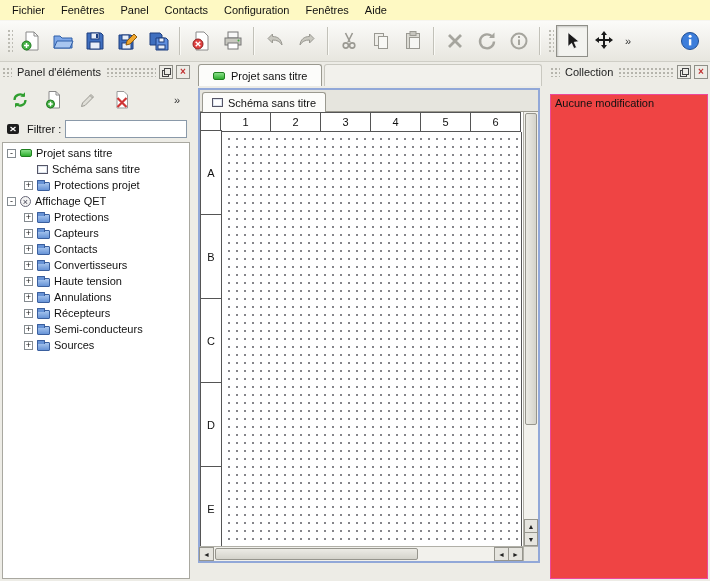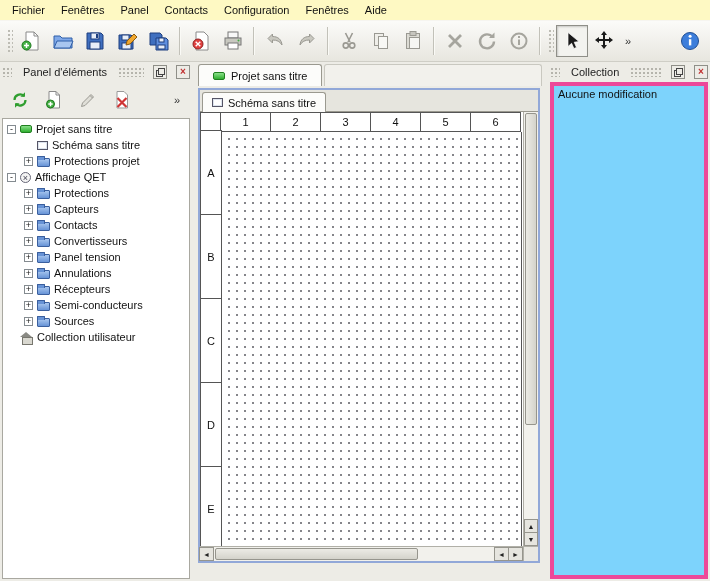--- a/index.html
+++ b/index.html
@@ -23,21 +23,21 @@
   .icon{display:flex;align-items:center;justify-content:center;}
 
   
   .main{flex:1;display:flex;min-height:0;}
   .left-dock{width:192px;display:flex;flex-direction:column;min-height:0;}
   .splitter{width:4px;}
   .center{flex:1;display:flex;flex-direction:column;min-width:0;}
   .right-dock{width:162px;display:flex;flex-direction:column;min-height:0;}
 
   
-  .dock-header{height:16px;margin:2px 2px 2px;display:flex;align-items:center;gap:9px;}
+  .dock-header{height:16px;margin:2px 2px 2px;display:flex;align-items:center;gap:3px;}
   .grip{height:10px;background-image:radial-gradient(#b5b4ac .9px,transparent 1.1px);background-size:4px 4px;}
   .grip.g1{width:10px;}
   .grip.gflex{flex:1;}
   .dock-title{padding:0 2px;color:#222;white-space:nowrap;}
   .dock-btn{width:14px;height:14px;border:1px solid #8f8f88;background:#edece6;display:flex;align-items:center;justify-content:center;padding:0;font-size:9px;line-height:1;color:#333;}
   .dock-btn.close{color:#c03030;font-weight:bold;font-size:10px;}
 
   
   .panel-toolbar{height:36px;display:flex;align-items:center;gap:6px;padding:2px 6px;}
   .pbtn{width:28px;height:28px;display:flex;align-items:center;justify-content:center;border:1px solid transparent;background:transparent;padding:0;}
@@ -87,21 +87,21 @@
   .vthumb{margin:1px;height:72%;background:linear-gradient(90deg,#ecebe5,#d4d3cb);border:1px solid #96958d;border-radius:2px;}
   .vspacer{flex:1;}
   .sbtn{flex:none;width:100%;height:14px;border:1px solid #96958d;background:#e6e5df;display:flex;align-items:center;justify-content:center;font-size:7px;color:#222;padding:0;margin-top:-1px;}
   .hscroll{grid-column:1;grid-row:2;border-top:1px solid #b1b0a8;background:#f2f1ec;display:flex;}
   .hbtn{flex:none;width:15px;height:100%;border:1px solid #96958d;background:#e6e5df;display:flex;align-items:center;justify-content:center;font-size:7px;color:#222;padding:0;margin-left:-1px;}
   .hthumb{width:63%;margin:1px;background:linear-gradient(#ecebe5,#d4d3cb);border:1px solid #96958d;border-radius:2px;}
   .hspacer{flex:1;}
   .sb-corner{grid-column:2;grid-row:2;background:#e9e8e2;border-left:1px solid #b1b0a8;border-top:1px solid #b1b0a8;}
 
   
-  .undo-view{flex:1;margin:0 2px 2px;background:#7dd3fc;border:4px solid #ec4899;padding:2px 4px;overflow:hidden;}
+  .undo-view{flex:1;margin:12px 2px 2px;background:#ef4444;border:1px solid #ec4899;padding:2px 4px;overflow:hidden;}
 </style>
 </head>
 <body>
 
 <div id="app">
 
   <div class="menubar">
     <span class="menu-item">Fichier</span>
     <span class="menu-item">Fenêtres</span>
     <span class="menu-item">Panel</span>
@@ -341,20 +341,32 @@
             <span class="icon">
           <svg width="20" height="20" viewBox="0 0 20 20">
                 <path d="M5 1.5h7l3.5 3.5v13H5z" fill="#fff" stroke="#999"></path>
                 <path d="M5.5 8l9 9M14.5 8l-9 9" stroke="#cf3434" stroke-width="2.2"></path>
               </svg>
         </span>
           </button>
         <button class="p-chevron">»</button>
       </div>
 
+      <div class="filter-row">
+        <button class="filter-clear">
+            <span class="icon">
+          <svg width="16" height="14" viewBox="0 0 16 14">
+                <rect x="1" y="2" width="12" height="10" rx="2" fill="#1d1d1d"></rect>
+                <path d="M4.5 5l5 4M9.5 5l-5 4" stroke="#fff" stroke-width="1.3"></path>
+              </svg>
+        </span>
+          </button>
+        <span class="filter-label">Filtrer :</span>
+        <input class="filter-input" type="text" value="" style="">
+      </div>
 
       <div class="tree">
         <div class="trow lvl0">
           <span class="exp">-</span>
           <span class="tic ic-project"></span>
           <span class="tlab">Projet sans titre</span>
         </div>
         <div class="trow lvl1">
           <span class="exp none"></span>
           <span class="tic ic-schema"></span>
@@ -386,46 +398,41 @@
           <span class="tlab">Contacts</span>
         </div>
         <div class="trow lvl1">
           <span class="exp">+</span>
           <span class="tic ic-folder"></span>
           <span class="tlab">Convertisseurs</span>
         </div>
         <div class="trow lvl1">
           <span class="exp">+</span>
           <span class="tic ic-folder"></span>
-          <span class="tlab">Panel tension</span>
+          <span class="tlab">Haute tension</span>
         </div>
         <div class="trow lvl1">
           <span class="exp">+</span>
           <span class="tic ic-folder"></span>
           <span class="tlab">Annulations</span>
         </div>
         <div class="trow lvl1">
           <span class="exp">+</span>
           <span class="tic ic-folder"></span>
           <span class="tlab">Récepteurs</span>
         </div>
         <div class="trow lvl1">
           <span class="exp">+</span>
           <span class="tic ic-folder"></span>
           <span class="tlab">Semi-conducteurs</span>
         </div>
         <div class="trow lvl1">
           <span class="exp">+</span>
           <span class="tic ic-folder"></span>
           <span class="tlab">Sources</span>
-        </div>
-        <div class="trow lvl0">
-          <span class="exp none"></span>
-          <span class="tic ic-home"></span>
-          <span class="tlab">Collection utilisateur</span>
         </div>
       </div>
     </div>
 
     <div class="splitter"></div>
 
     <div class="center">
       <div class="mdi-tabbar">
         <div class="mdi-tab">
           <span class="tic ic-project"></span>

